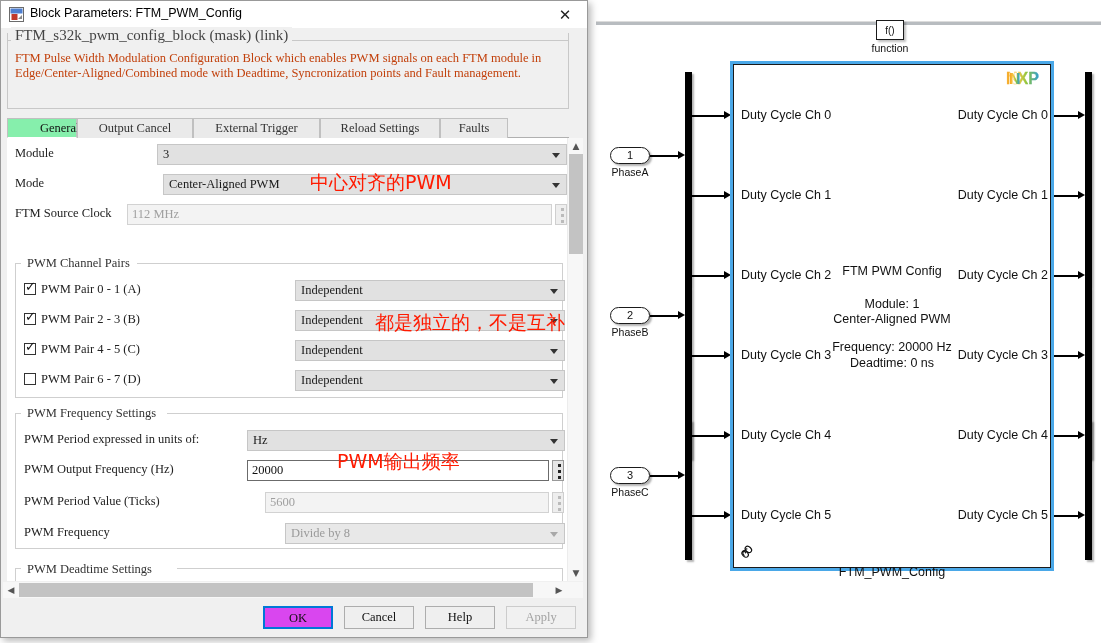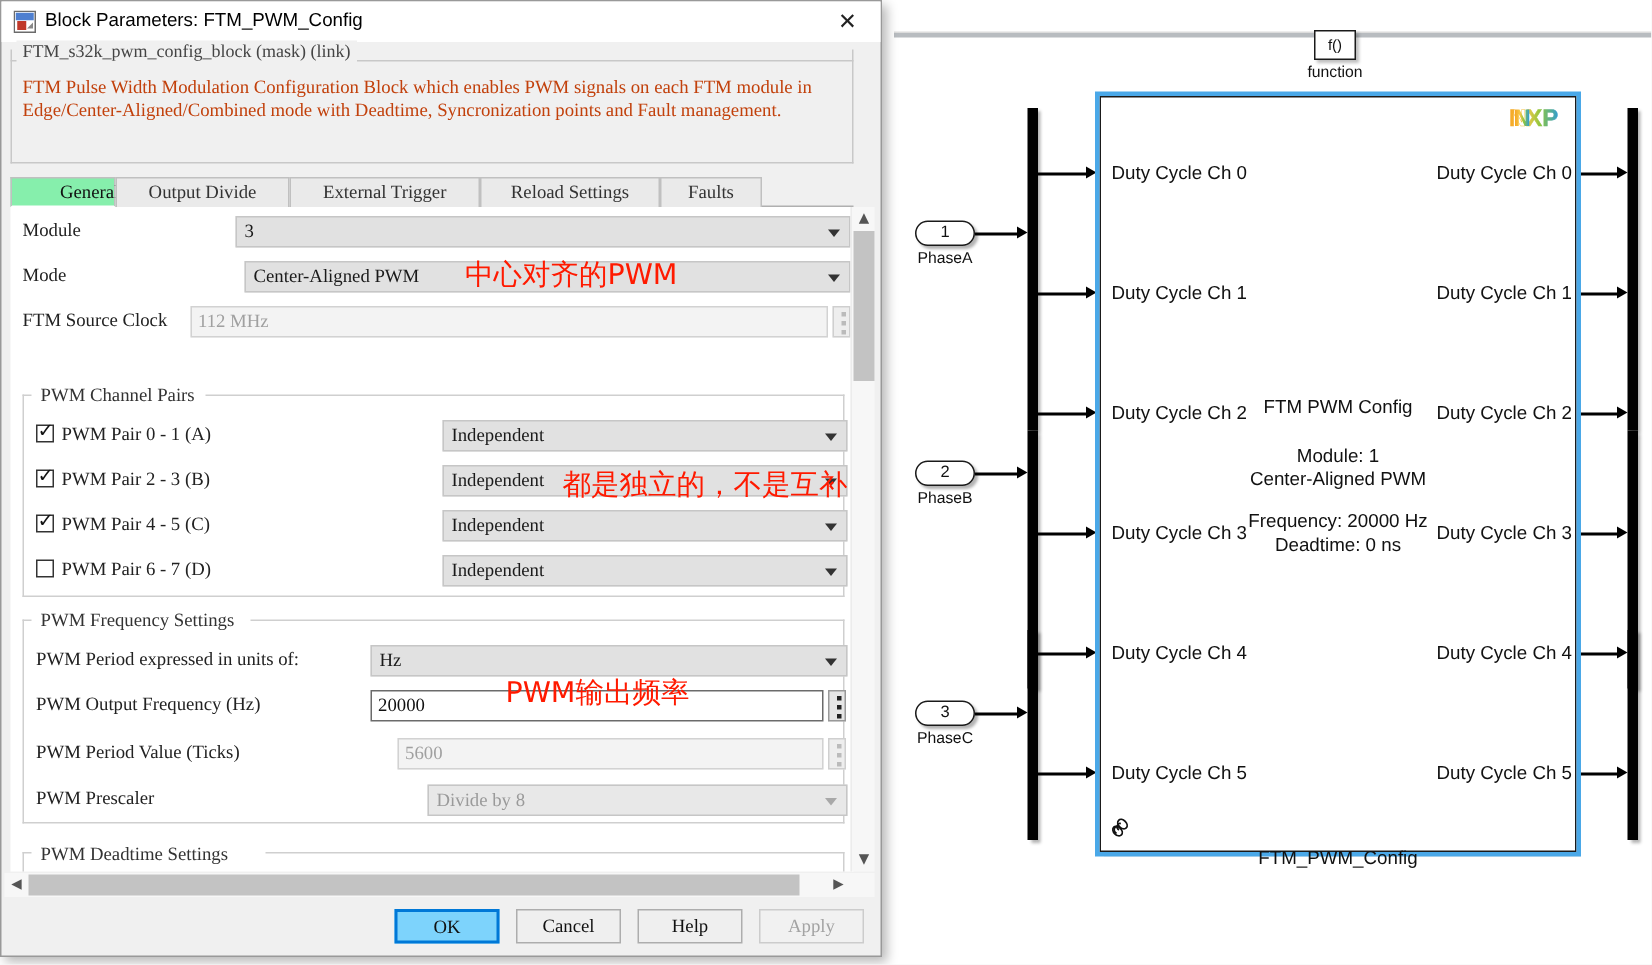--- a/index.html
+++ b/index.html
@@ -129,21 +129,21 @@
   }
 
   
   #desc-group {
     position:absolute; left:6px; top:32px; width:562px; height:76px;
     border:1px solid #c8c8c8; border-top:none;
   }
   #desc-legend {
     position:absolute; left:10px; top:26px;
     background:#f0f0f0; padding:0 4px;
-    font-family:"Liberation Serif", serif; font-size:12px; color:#444;
+    font-family:"Liberation Serif", serif; font-size:15px; color:#444;
   }
   #desc-legend-line-l {
     position:absolute; left:6px; top:39px; width:6px; height:1px; background:#c8c8c8;
   }
   #desc-legend-line-r {
     position:absolute; left:176px; top:39px; width:392px; height:1px; background:#c8c8c8;
   }
   #desc-text {
     position:absolute; left:14px; top:50px; width:538px;
     font-family:"Liberation Serif", serif; font-size:12.5px; color:#c2410c;
@@ -268,21 +268,21 @@
   }
 
   
   #btnbar { position:absolute; left:0; top:600px; width:588px; height:38px; }
   .dbtn {
     position:absolute; top:5px; height:23px; width:70px;
     background:#efefef; border:1px solid #adadad;
     font-family:"Liberation Serif", serif; font-size:12.5px; color:#111;
     text-align:center; line-height:21px; cursor:pointer;
   }
-  .dbtn.primary { border:2px solid #0078d7; background:#7dd3fc; }
+  .dbtn.primary { border:2px solid #0078d7; background:#d946ef; }
   .dbtn.dis { color:#a3a3a3; border-color:#cccccc; background:#f1f1f1; }
 
   
   .annot {
     position:absolute; color:#ff1a00;
     font-family:"DejaVu Sans", sans-serif;
     white-space:nowrap; pointer-events:none;
   }
 </style>
 </head>
@@ -418,21 +418,21 @@
   </div>
 
   <div id="desc-group"></div>
   <div id="desc-legend-line-l"></div>
   <div id="desc-legend-line-r"></div>
   <div id="desc-legend">FTM_s32k_pwm_config_block (mask) (link)</div>
   <div id="desc-text">FTM Pulse Width Modulation Configuration Block which enables PWM signals on each FTM module in Edge/Center-Aligned/Combined mode with Deadtime, Syncronization points and Fault management.</div>
 
   <div id="tabstrip">
     <div class="tab active" style="left:0px; width:70px;">General</div>
-    <div class="tab" style="left:70px; width:116px;">Output Divide</div>
+    <div class="tab" style="left:70px; width:116px;">Output Cancel</div>
     <div class="tab" style="left:186px; width:127px;">External Trigger</div>
     <div class="tab" style="left:313px; width:120px;">Reload Settings</div>
     <div class="tab" style="left:433px; width:68px;">Faults</div>
   </div>
 
   <div id="panel">
 
     <div class="frow" style="top:4px;">
       <div class="flabel">Module</div>
       <div class="fcombo" style="left:150px; top:2px; width:410px;">
@@ -534,21 +534,21 @@
         <span>5600</span>
       </div>
       <div class="spinner dim" style="left:545px; top:2px;">
         <i></i>
           <i></i>
           <i></i>
       </div>
     </div>
 
     <div class="frow" style="top:383px;">
-      <div class="flabel" style="left:17px;">PWM Prescaler</div>
+      <div class="flabel" style="left:17px;">PWM Frequency</div>
       <div class="fcombo disabled" style="left:278px; top:2px; width:280px;">
         <span>Divide by 8</span>
         <span class="combo-arrow dim"></span>
       </div>
     </div>
 
     <div class="gbox" style="left:8px; top:430px; width:548px; height:40px;"></div>
     <div class="gbox-top-l" style="left:8px; top:430px; width:6px;"></div>
     <div class="gbox-top-r" style="left:170px; top:430px; width:386px;"></div>
     <div class="gbox-legend" style="left:16px; top:424px;">PWM Deadtime Settings</div>

